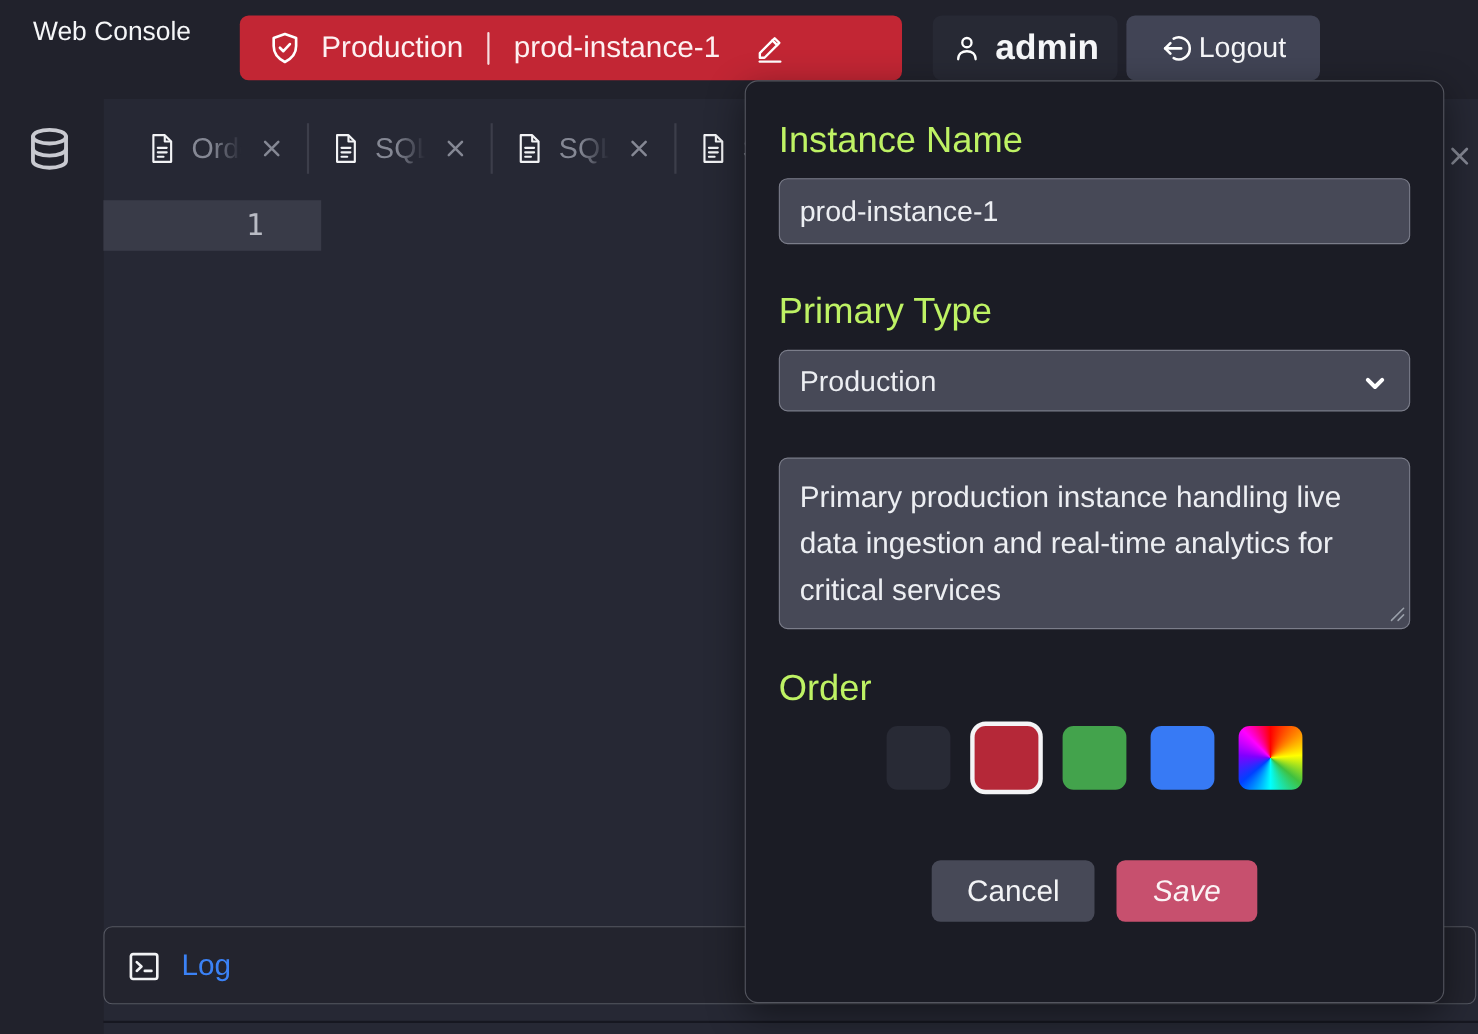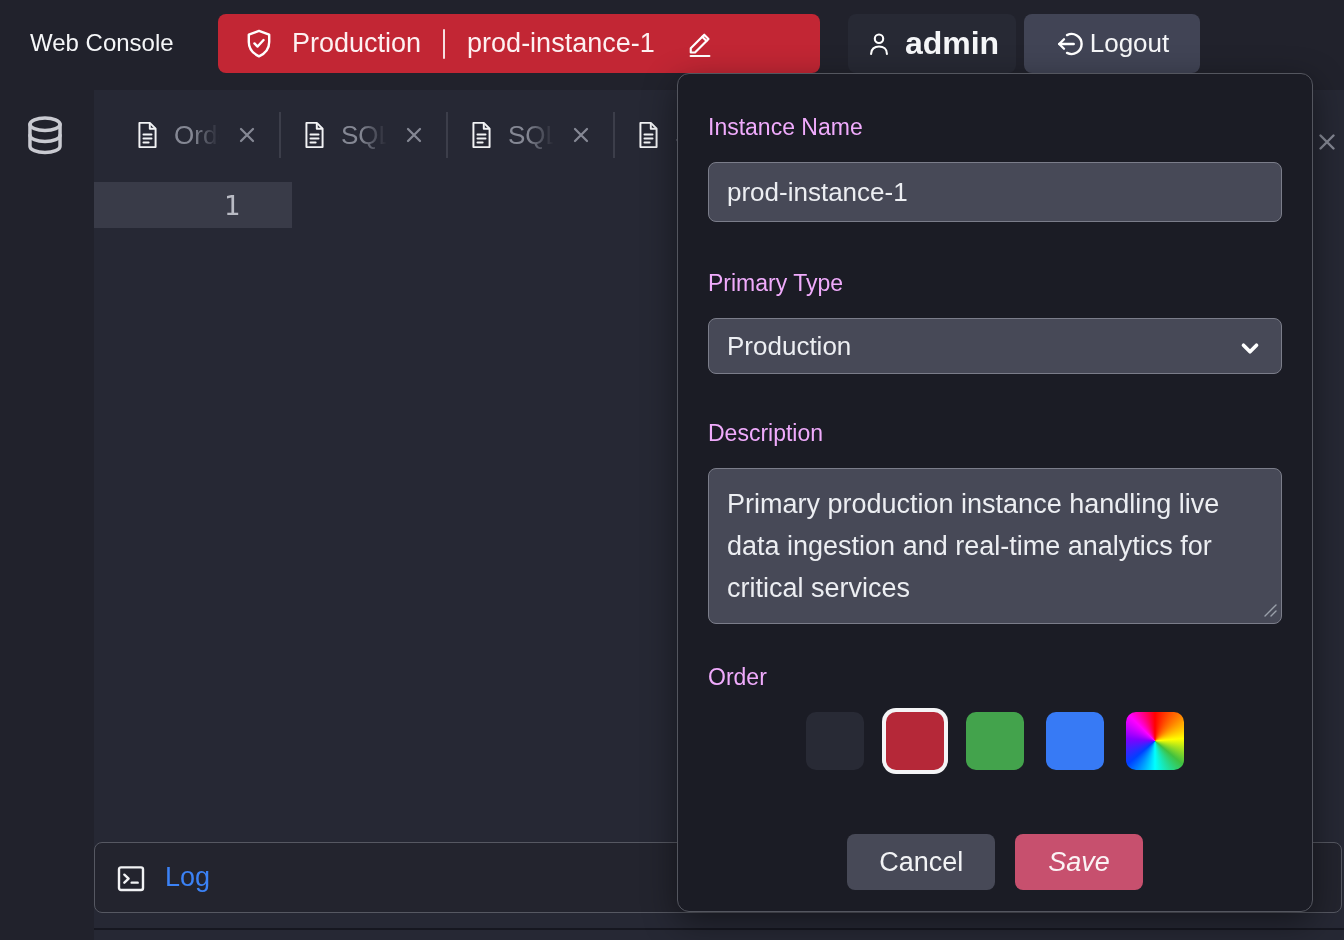--- a/index.html
+++ b/index.html
@@ -6,21 +6,21 @@
   html,body { width:1344px; height:940px; overflow:hidden; }
   body {
     background:#21222c;
     font-family:"Liberation Sans", sans-serif;
     color:#f2f3f5;
     position:relative;
   }
   svg { display:block; }
 
   
-  .app-title { position:absolute; left:30px; top:29px; font-size:24px; color:#f5f6f8; }
+  .app-title { position:absolute; left:30px; top:15px; font-size:24px; color:#f5f6f8; }
   .instance-badge {
     position:absolute; left:218px; top:14px; width:602px; height:59px;
     border-radius:8px; display:flex; align-items:center; padding:0 24px; gap:16px;
   }
   .instance-badge .badge-label { font-size:27px; font-weight:500; color:#fdf0f1; }
   .badge-divider { width:2px; height:30px; background:rgba(255,255,255,0.85); border-radius:1px; margin:0 6px; }
   .edit-icon-btn { margin-left:14px; cursor:pointer; }
   .user-chip {
     position:absolute; left:848px; top:14px; width:168px; height:59px;
     background:#272934; border-radius:8px; display:flex; align-items:center; justify-content:center; gap:12px;
@@ -67,21 +67,21 @@
     display:flex; align-items:center; padding:0 20px; gap:18px;
   }
   .log-label { font-size:27px; color:#3b82f6; }
 
   
   .modal {
     position:absolute; left:677px; top:73px; width:636px; height:839px;
     background:#1b1c25; border:1px solid #54565f; border-radius:12px;
     padding:36px 30px; z-index:10; box-shadow:0 10px 34px rgba(0,0,0,0.45);
   }
-  .field-label { font-size:23px; line-height:34px; color:#f0abfc; margin-bottom:18px; }
+  .field-label { font-size:33px; line-height:34px; color:#bef264; margin-bottom:18px; }
   .text-input {
     width:100%; height:60px; background:#474957; border:1px solid #7b7d8a; border-radius:8px;
     color:#eceef2; font-size:26px; font-family:"Liberation Sans", sans-serif; padding:0 18px; outline:none;
   }
   .spacer-lg { height:44px; } .spacer-md { height:42px; } .spacer-tx { height:36px; }
   .select-box {
     position:relative; width:100%; height:56px; background:#474957; border:1px solid #7b7d8a;
     border-radius:8px; display:flex; align-items:center; padding:0 18px; cursor:pointer;
   }
   .select-value { font-size:26px; color:#eceef2; }
@@ -250,21 +250,20 @@
   <div class="select-box">
     <span class="select-value">Production</span>
     <span class="select-chevron">
       <svg width="26" height="26" viewBox="0 0 24 24" fill="none" stroke="#ffffff" stroke-width="3.4" stroke-linecap="round" stroke-linejoin="round">
         <path d="M6 9.5l6 6 6-6"></path>
       </svg>
     </span>
   </div>
   <div class="spacer-md"></div>
 
-  <div class="field-label">Description</div>
   <div class="desc-wrap">
     <textarea class="textarea" style="">Primary production instance handling live data ingestion and real-time analytics for critical services</textarea>
     <span class="resize-grip">
       <svg width="16" height="16" viewBox="0 0 16 16" stroke="#9aa0aa" stroke-width="1.4" stroke-linecap="round">
         <path d="M14 3L3 14M14 9l-5 5"></path>
       </svg>
     </span>
   </div>
   <div class="spacer-tx"></div>
 

